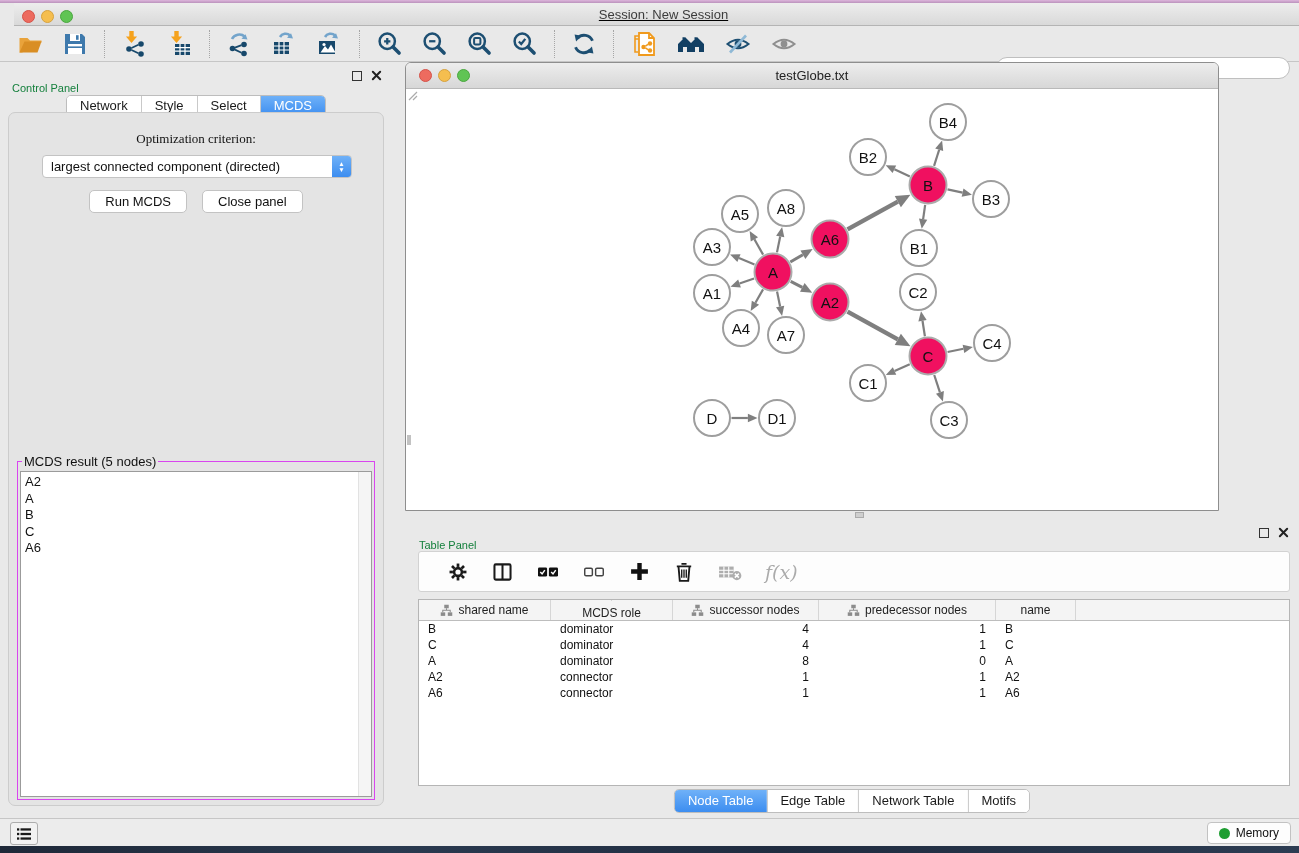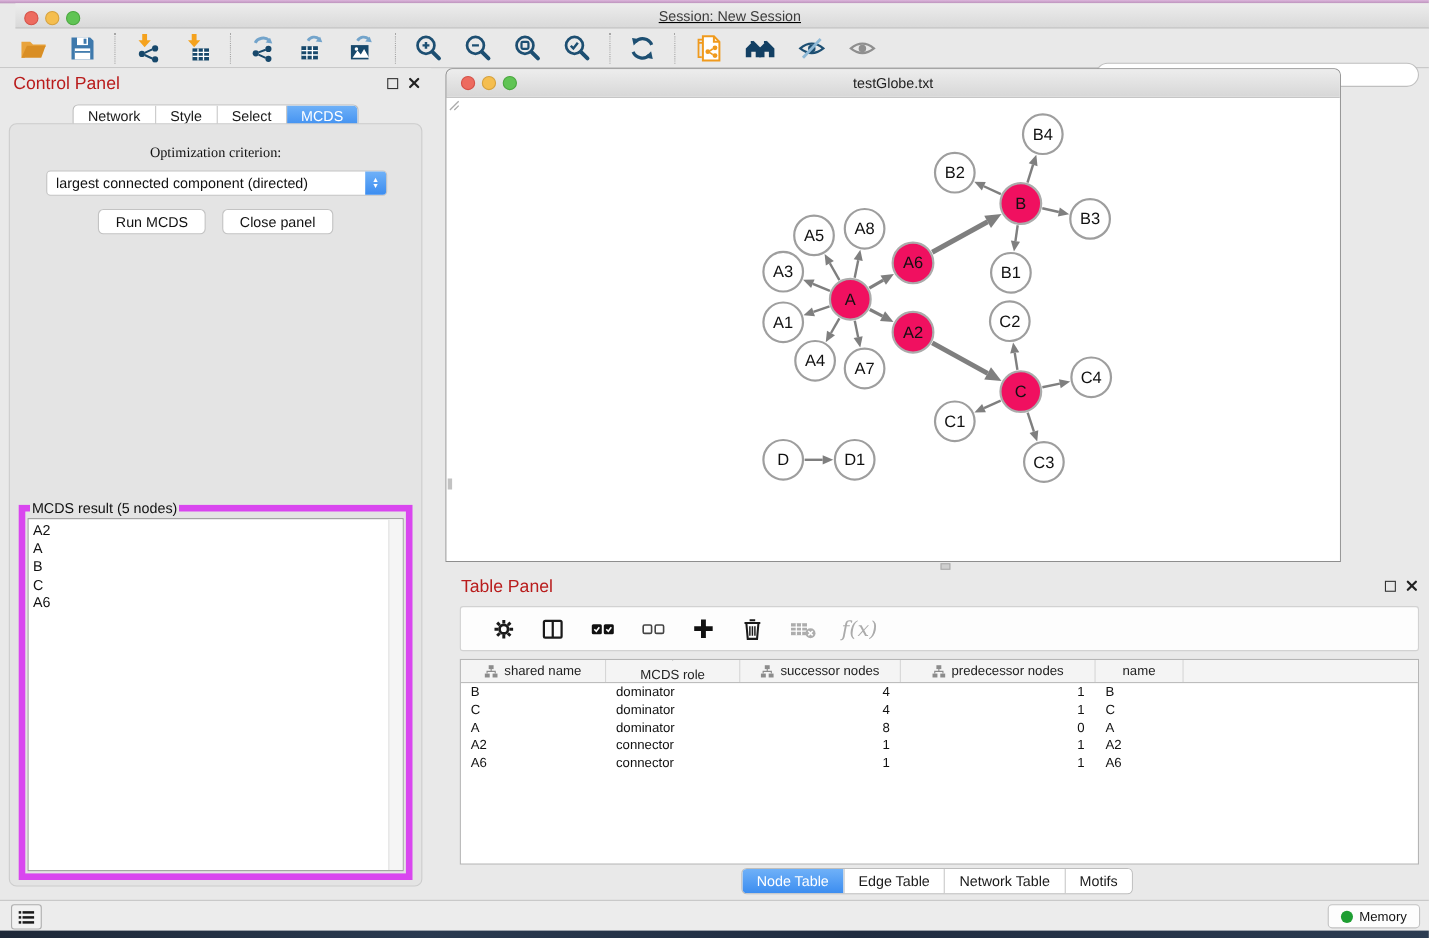--- a/index.html
+++ b/index.html
@@ -32,38 +32,38 @@
 
   
   .seg { display:inline-flex; border:1px solid #BDBDBD; border-radius:5px; overflow:hidden; background:#fff; }
   .seg-item { padding:0 13px; font-size:13px; line-height:20px; color:#1A1A1A; background:#fff;
     border-left:1px solid #C9C9C9; cursor:pointer; white-space:nowrap; }
   .seg-item:first-child { border-left:none; }
   .seg-item.active { background:linear-gradient(#6FB1F8,#3C8DF0); color:#fff; }
 
   
   .control-panel { top:62px; left:0; width:392px; height:756px; background:#E9E9E9; }
-  .panel-head { position:absolute; top:6px; left:12px; font-size:16px; color:#b91c1c; }
+  .panel-head { position:absolute; top:20px; left:12px; font-size:11px; color:#15803d; }
   .panel-ctrls { position:absolute; top:8px; right:10px; display:flex; gap:9px; align-items:center; }
   .float-ico { width:10px; height:10px; border:1.5px solid #333; display:inline-block; }
   .cp-tabs { position:absolute; top:33px; left:50%; transform:translateX(-50%); }
   .cp-box { position:absolute; top:50px; left:8px; width:376px; height:744px; max-height:744px;
     background:#E4E4E4; border:1px solid #CCCCCC; border-radius:7px; height:694px; }
   .opt-label { position:absolute; top:18px; width:100%; text-align:center; font-size:13px; color:#111;font-family:Liberation Serif, serif; }
   .dropdown { position:absolute; top:42px; left:33px; width:310px; height:23px; background:#fff;
     border:1px solid #C3C3C3; border-radius:4px; display:flex; align-items:center; font-size:13px; cursor:pointer; }
   .dropdown .dd-val { flex:1; padding-left:8px; color:#111; white-space:nowrap; overflow:hidden; }
   .dd-stepper { width:19px; height:21px; margin:0; border-radius:0 3px 3px 0;
     background:linear-gradient(#6FB1F8,#3C8DF0); display:flex; flex-direction:column; align-items:center; justify-content:center; }
   .dd-stepper span { color:#fff; font-size:6.5px; line-height:6px; }
   .btn-row { position:absolute; top:77px; width:100%; display:flex; justify-content:center; gap:15px; }
   .pbtn { background:#fff; border:1px solid #C3C3C3; border-radius:5px; height:23px; padding:0 15px;
     font-size:13px; font-family:"Liberation Sans",sans-serif; color:#111; cursor:pointer;text-align:right; }
   .mcds-fieldset { position:absolute; left:8px; right:8px; top:341px; bottom:5px;
-    border:6px solid #d946ef; padding:2px; background:transparent; }
+    border:1px solid #d946ef; padding:2px; background:transparent; }
   .mcds-fieldset legend { font-size:13px; color:#111; padding:0 2px; margin-left:2px; }
   .listbox-wrap { position:relative; width:100%; height:100%; background:#fff; border:1px solid #9B9B9B; overflow:hidden; }
   .listbox { font-size:13px; color:#111; padding:2px 0 0 4px; line-height:16.5px; }
   .list-scroll { position:absolute; top:0; right:0; bottom:0; width:13px; background:#F5F5F5; border-left:1px solid #E2E2E2; }
 
   
   .net-window { top:62px; left:405px; width:814px; height:449px; background:#fff;
     border:1px solid #8E8E8E; border-radius:6px 6px 0 0; }
   .net-titlebar { height:26px; background:linear-gradient(#EDEDED,#D7D7D7); border-bottom:1px solid #B9B9B9;
     border-radius:5px 5px 0 0; position:relative; }

